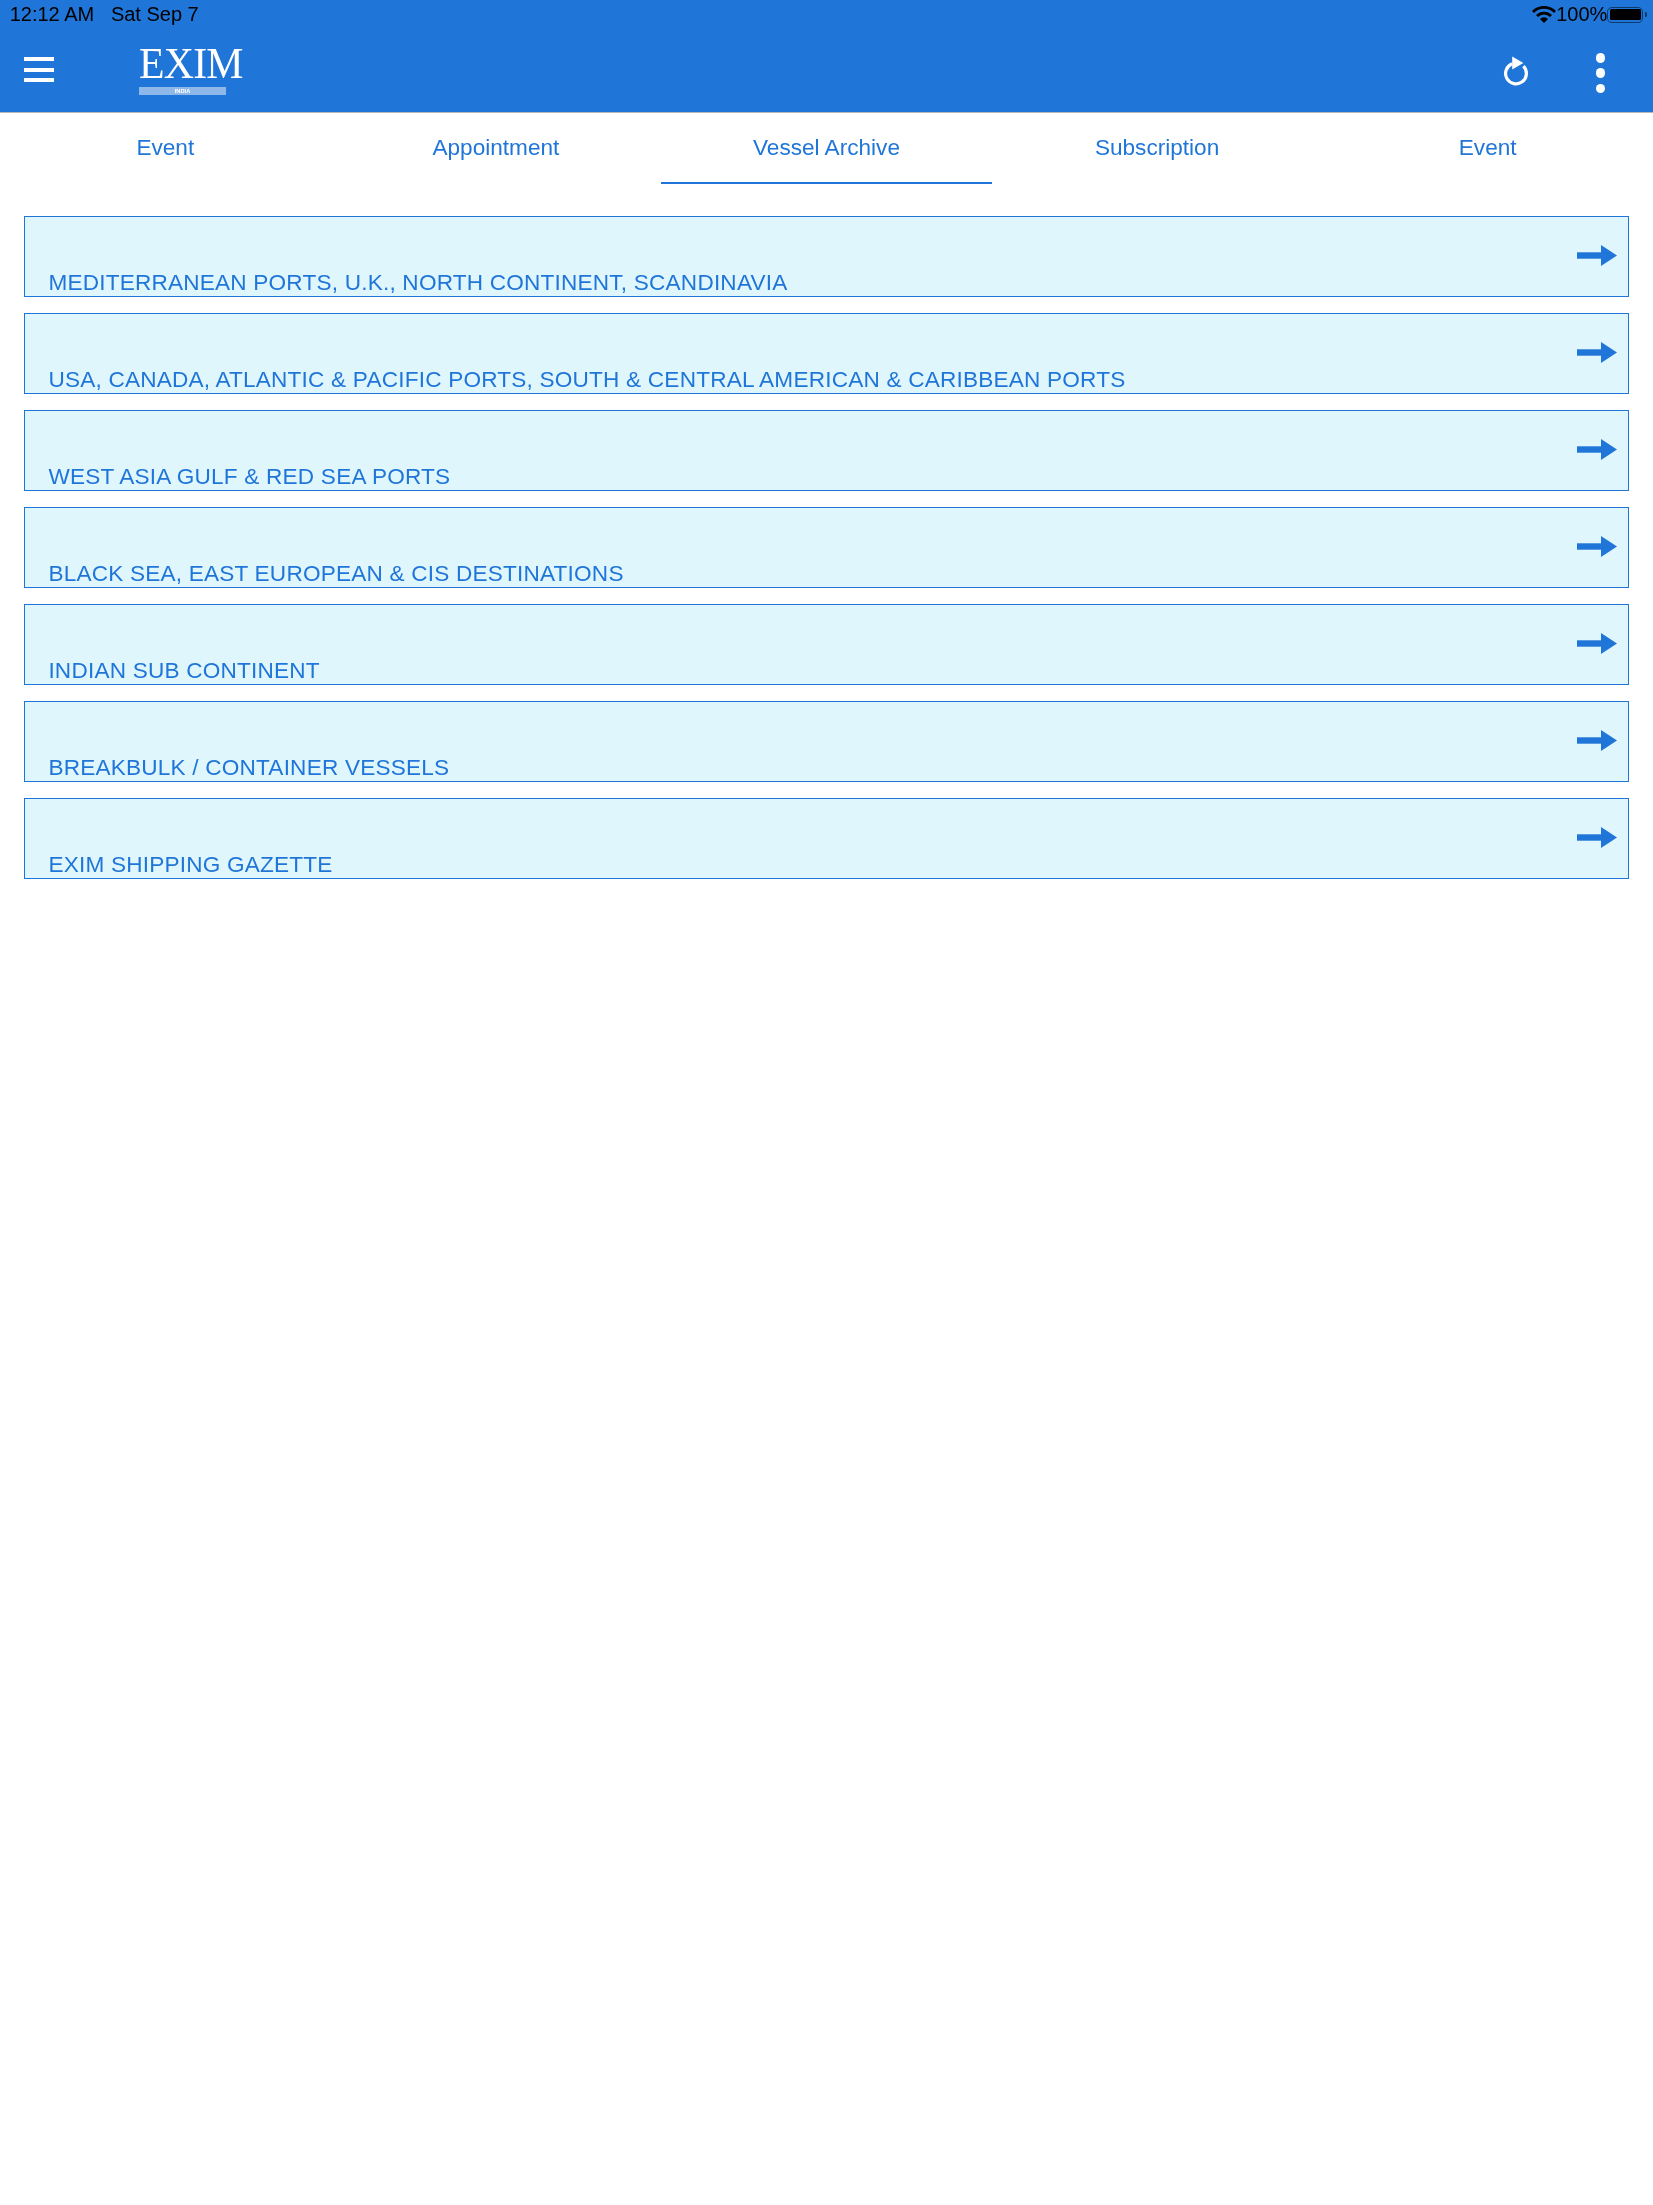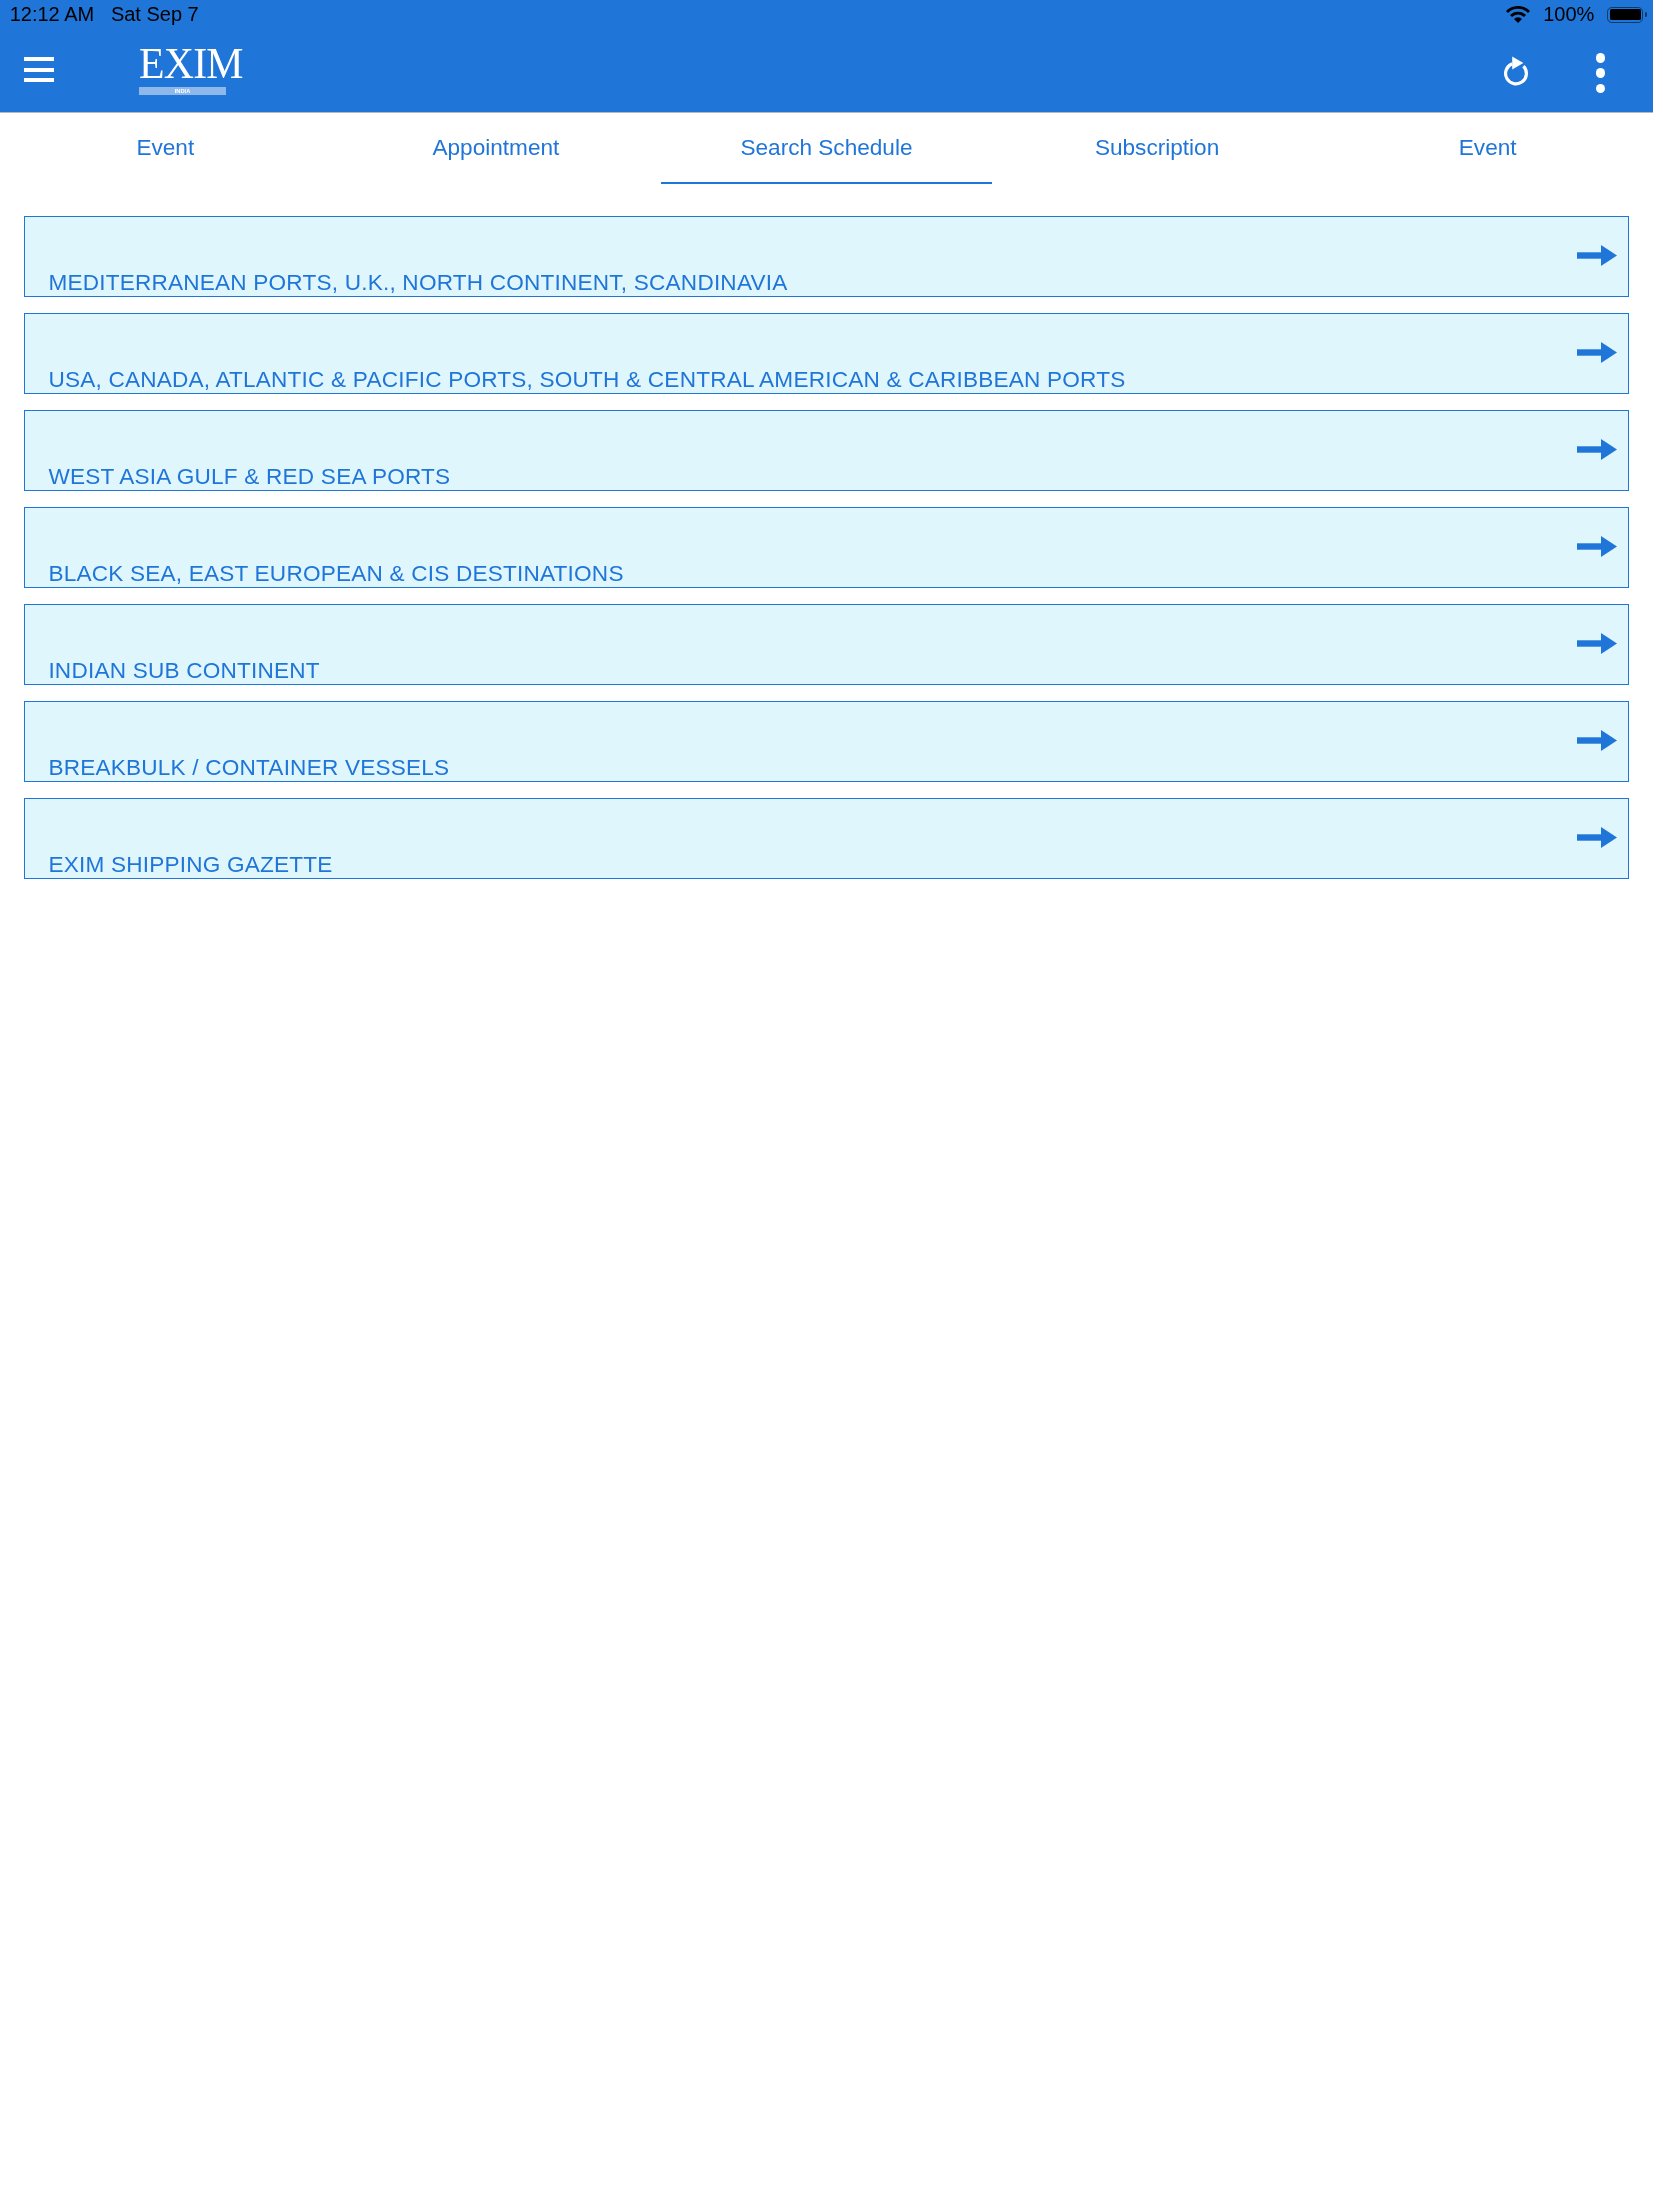--- a/index.html
+++ b/index.html
@@ -5,21 +5,21 @@
   html, body { margin:0; padding:0; }
   body {
     width:1653px; height:2205px; background:#ffffff; position:relative; overflow:hidden;
     font-family:"Liberation Sans", "DejaVu Sans", sans-serif;
   }
   .appbar {
     position:absolute; left:0; top:0; width:1653px; height:113px; background:#1f75d8;
     border-bottom:1.6px solid #b8b8b8; box-sizing:border-box;padding-left:44px;
   }
   .status-time { position:absolute; left:9.7px; top:3.2px; font-size:20px; color:#000; }
-  .status-right { position:absolute; right:9.7px; top:3.2px; display:flex; align-items:center; gap:13px; font-size:20px; color:#000; }
+  .status-right { position:absolute; right:9.7px; top:3.2px; display:flex; align-items:center; gap:0; font-size:20px; color:#000; }
   .battery { width:36px; height:16px; border:1.6px solid #0b3a6b; border-radius:4.8px; box-sizing:border-box; padding:1.6px; position:relative; }
   .battery .fill { width:100%; height:100%; background:#000; border-radius:1.6px; }
   .battery:after { content:""; position:absolute; right:-4.8px; top:4px; width:2.4px; height:5.7px; background:#0b3a6b; border-radius:0 1.6px 1.6px 0; }
   .hamburger { position:absolute; left:24px; top:57px; width:29px; height:29px; cursor:pointer; }
   .hamburger span { position:absolute; left:0; width:30px; height:4px; background:#fff; }
   .logo { position:absolute; left:106px; top:45px; width:87px; height:52px;margin-left:33px; }
   .logo .word { font-family:"Liberation Serif", "DejaVu Serif", serif; font-size:44px; color:#fff; line-height:37px; letter-spacing:-0.8px; transform:scaleX(0.95); transform-origin:left; display:block; }
   .logo .sub { position:absolute; left:0; top:42px; width:87px; height:8px; background:#8fb8ea; font-size:5.7px; color:#fff; text-align:center; line-height:8px; font-weight:bold; }
   .refresh { position:absolute; left:1501px; top:53px; width:32px; height:36px; cursor:pointer; }
   .kebab { position:absolute; left:1594px; top:53px; width:13px; height:39px; cursor:pointer; }
@@ -75,21 +75,21 @@
   <div class="kebab">
       <i></i>
       <i></i>
       <i></i>
     </div>
 </div>
 
 <div class="tabs">
   <div class="tab">Event</div>
   <div class="tab">Appointment</div>
-  <div class="tab active">Search Schedule</div>
+  <div class="tab active">Vessel Archive</div>
   <div class="tab">Subscription</div>
   <div class="tab">Event</div>
 </div>
 
 <div class="list">
   <div class="row">
     <span class="label">MEDITERRANEAN PORTS, U.K., NORTH CONTINENT, SCANDINAVIA</span>
     <svg class="arrow" viewBox="0 0 50 26">
         <rect x="0" y="9" width="32" height="8" fill="#1f75d8"></rect>
         <path d="M30 0 L50 13 L30 26 Z" fill="#1f75d8"></path>

